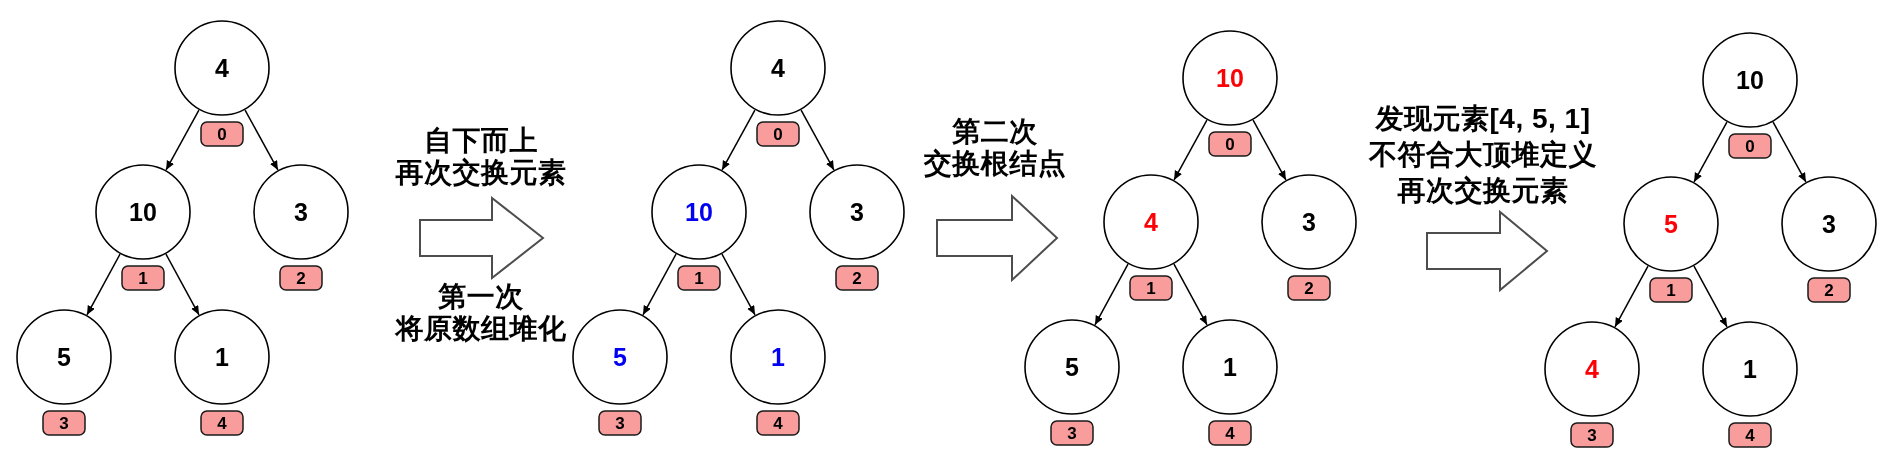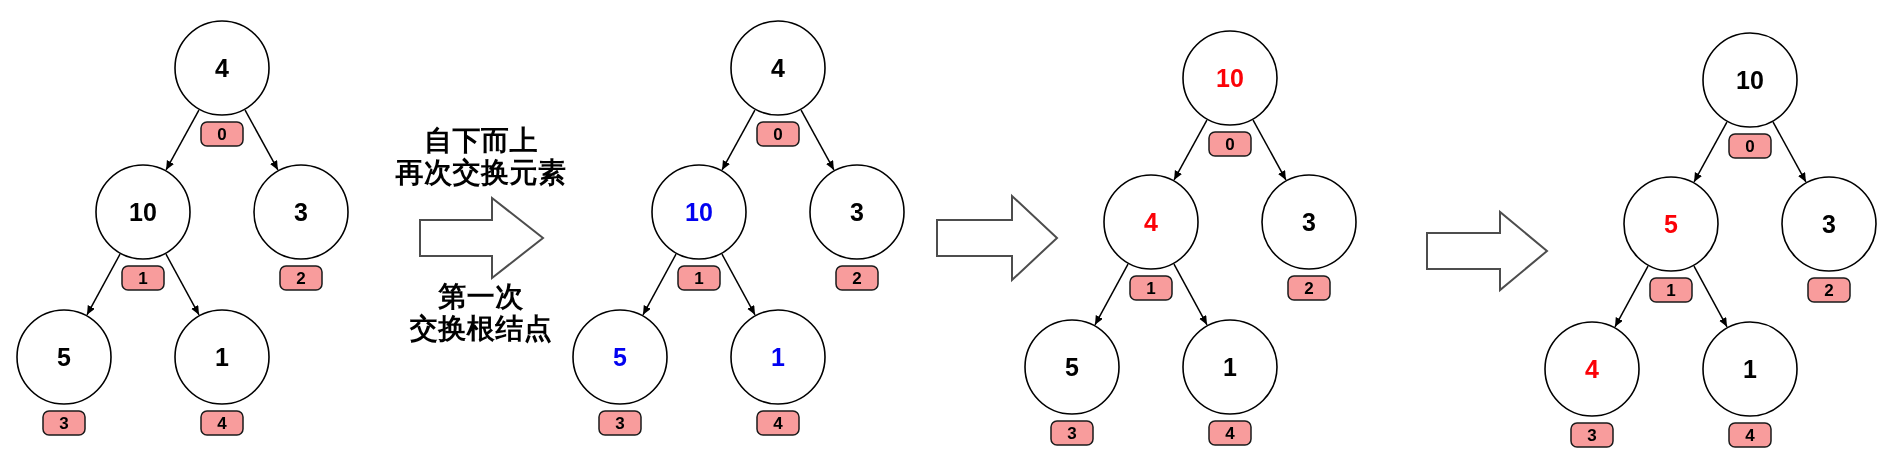--- a/index.html
+++ b/index.html
@@ -158,15 +158,20 @@
 
   <svg class="arrow-overlay" id="arrow-overlay" width="1893" height="472" viewBox="0 0 1893 472">
       <polygon points="420,220 492,220 492,198 543,238 492,278 492,256 420,256" fill="#ffffff" stroke="#4d4d4d" stroke-width="2" stroke-linejoin="miter"></polygon>
       <polygon points="937,220 1012,220 1012,196 1057,238 1012,280 1012,256 937,256" fill="#ffffff" stroke="#4d4d4d" stroke-width="2" stroke-linejoin="miter"></polygon>
       <polygon points="1427,233 1500,233 1500,212 1547,251 1500,290 1500,269 1427,269" fill="#ffffff" stroke="#4d4d4d" stroke-width="2" stroke-linejoin="miter"></polygon>
     </svg>
 
   <div class="step-label" style="left:321px; top:125px; width:320px;">自下而上
 再次交换元素</div>
   <div class="step-label" style="left:321px; top:281px; width:320px;">第一次
+将原数组堆化</div>
+  <div class="step-label" style="left:835px; top:116px; width:320px;">第二次
 交换根结点</div>
+  <div class="step-label" style="left:1308px; top:101px; width:350px; line-height:36px;">发现元素[4, 5, 1]
+不符合大顶堆定义
+再次交换元素</div>
 
 </div>
 
 </body></html>

